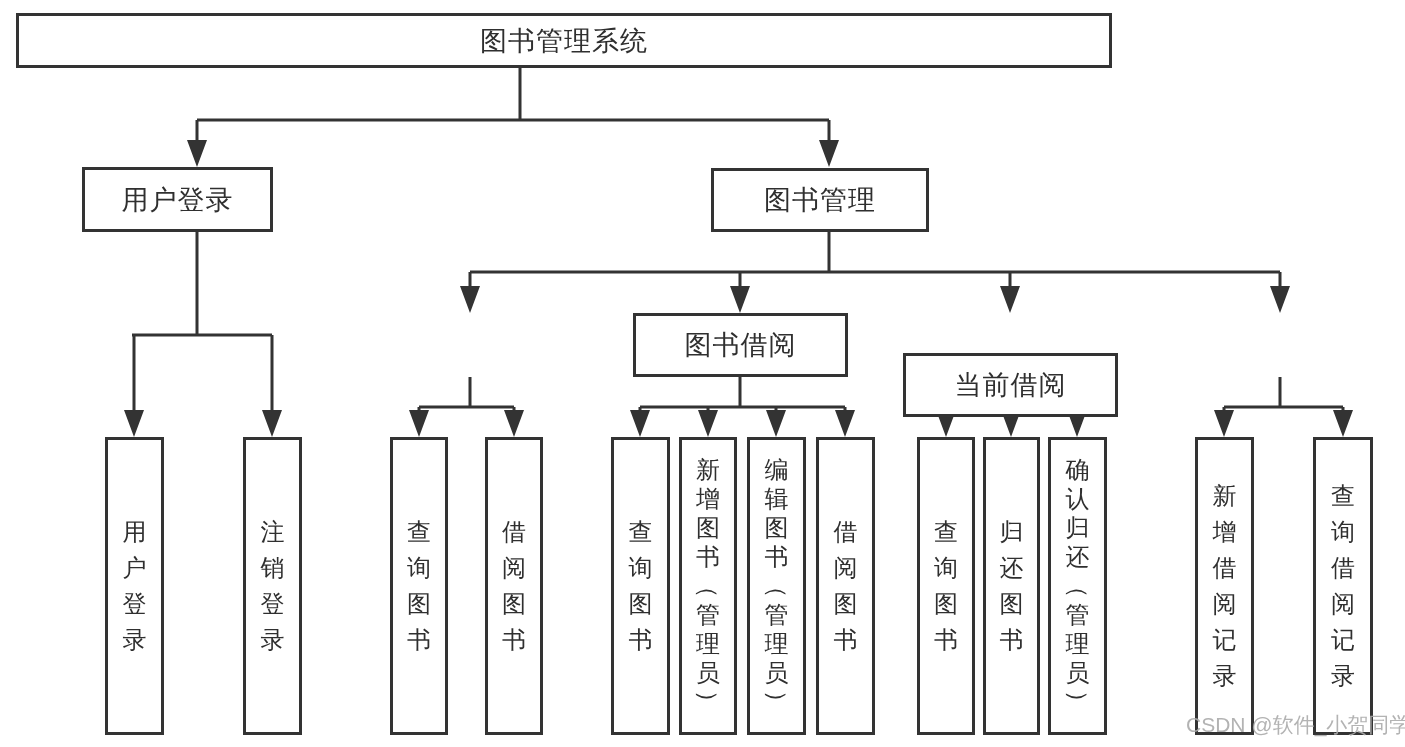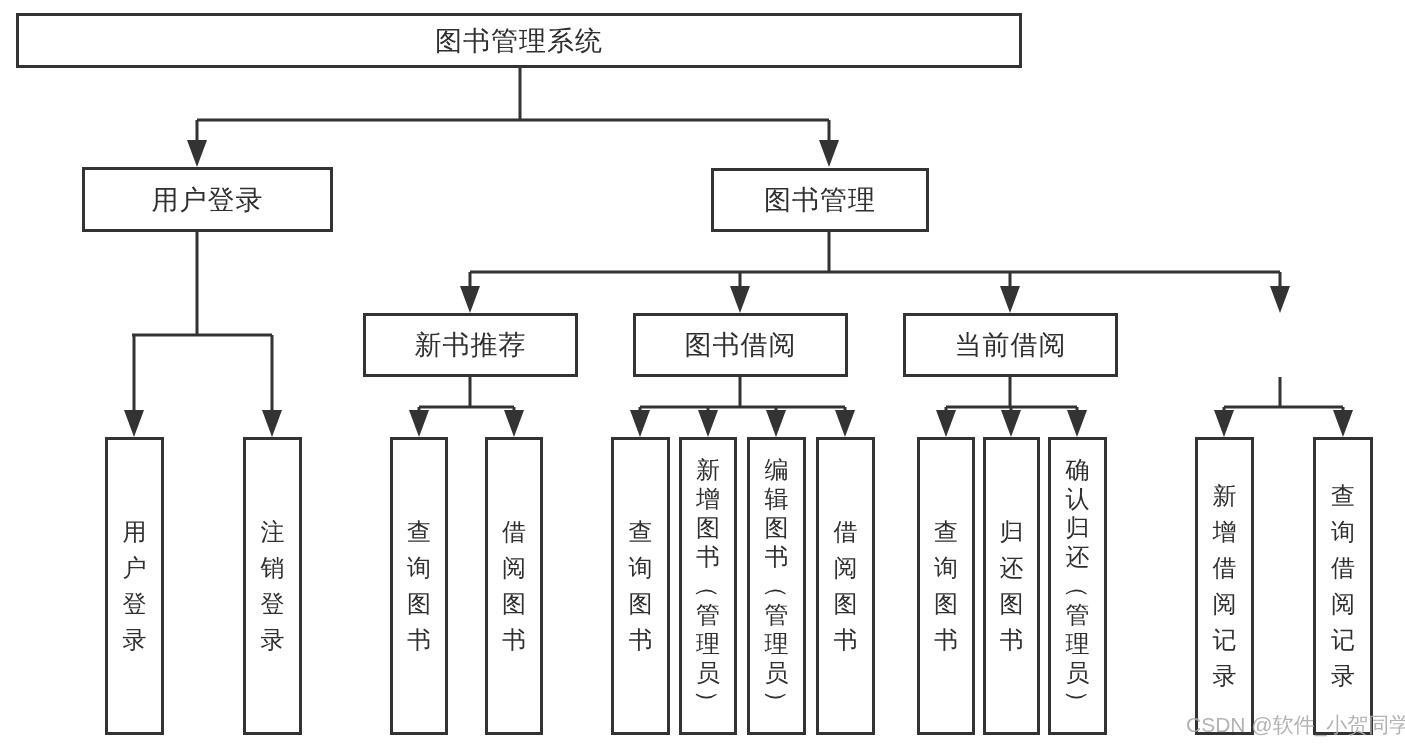--- a/index.html
+++ b/index.html
@@ -25,22 +25,22 @@
     align-items:center;
     justify-content:center;
     color:var(--text);
   }
   .hlabel{
     font-size:27px;
     letter-spacing:1px;
     white-space:nowrap;
     color:var(--text);
   }
-  .root{left:16px;top:13px;width:1006px;height:55px;}
-  .lvl2a{left:82px;top:167px;width:251px;height:65px;}
+  .root{left:16px;top:13px;width:1096px;height:55px;}
+  .lvl2a{left:82px;top:167px;width:191px;height:65px;}
   .lvl2b{left:711px;top:168px;width:218px;height:64px;}
   .lvl3{top:313px;width:215px;height:64px;}
   .leaf{top:437px;height:298px;}
   .vtext{
     display:flex;
     flex-direction:column;
     align-items:center;
     justify-content:center;
     gap:12px;
     font-size:24px;
@@ -90,27 +90,24 @@
     <span class="hlabel">图书管理系统</span>
   </div>
 
   <div class="box lvl2a">
     <span class="hlabel">用户登录</span>
   </div>
   <div class="box lvl2b">
     <span class="hlabel">图书管理</span>
   </div>
 
-  <div class="box lvl3" style="left:363px;">
-    <span class="hlabel">新书推荐</span>
-  </div>
   <div class="box lvl3" style="left:633px;">
     <span class="hlabel">图书借阅</span>
   </div>
-  <div class="box lvl3" style="left:903px;">
+  <div class="box lvl3" style="left:903px;margin-top:40px;">
     <span class="hlabel">当前借阅</span>
   </div>
 
   <div class="box leaf" style="left:105px;width:59px;">
     <span class="vtext">
         <span>用</span>
         <span>户</span>
         <span>登</span>
         <span>录</span>
       </span>

